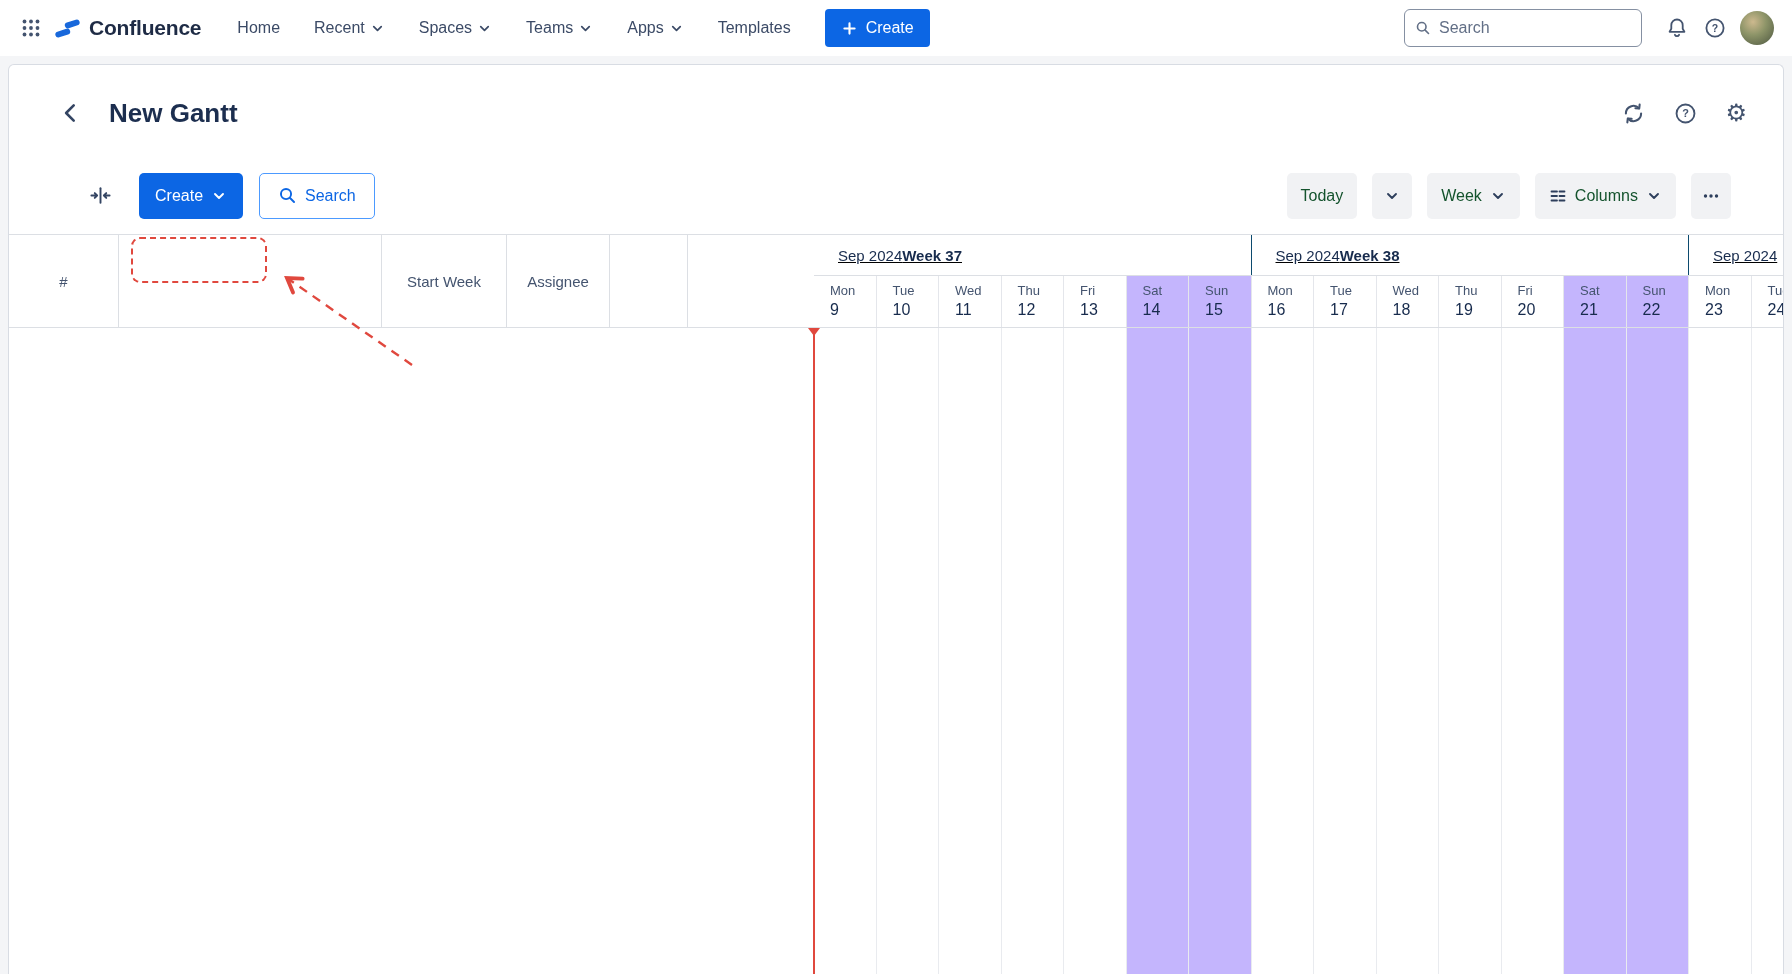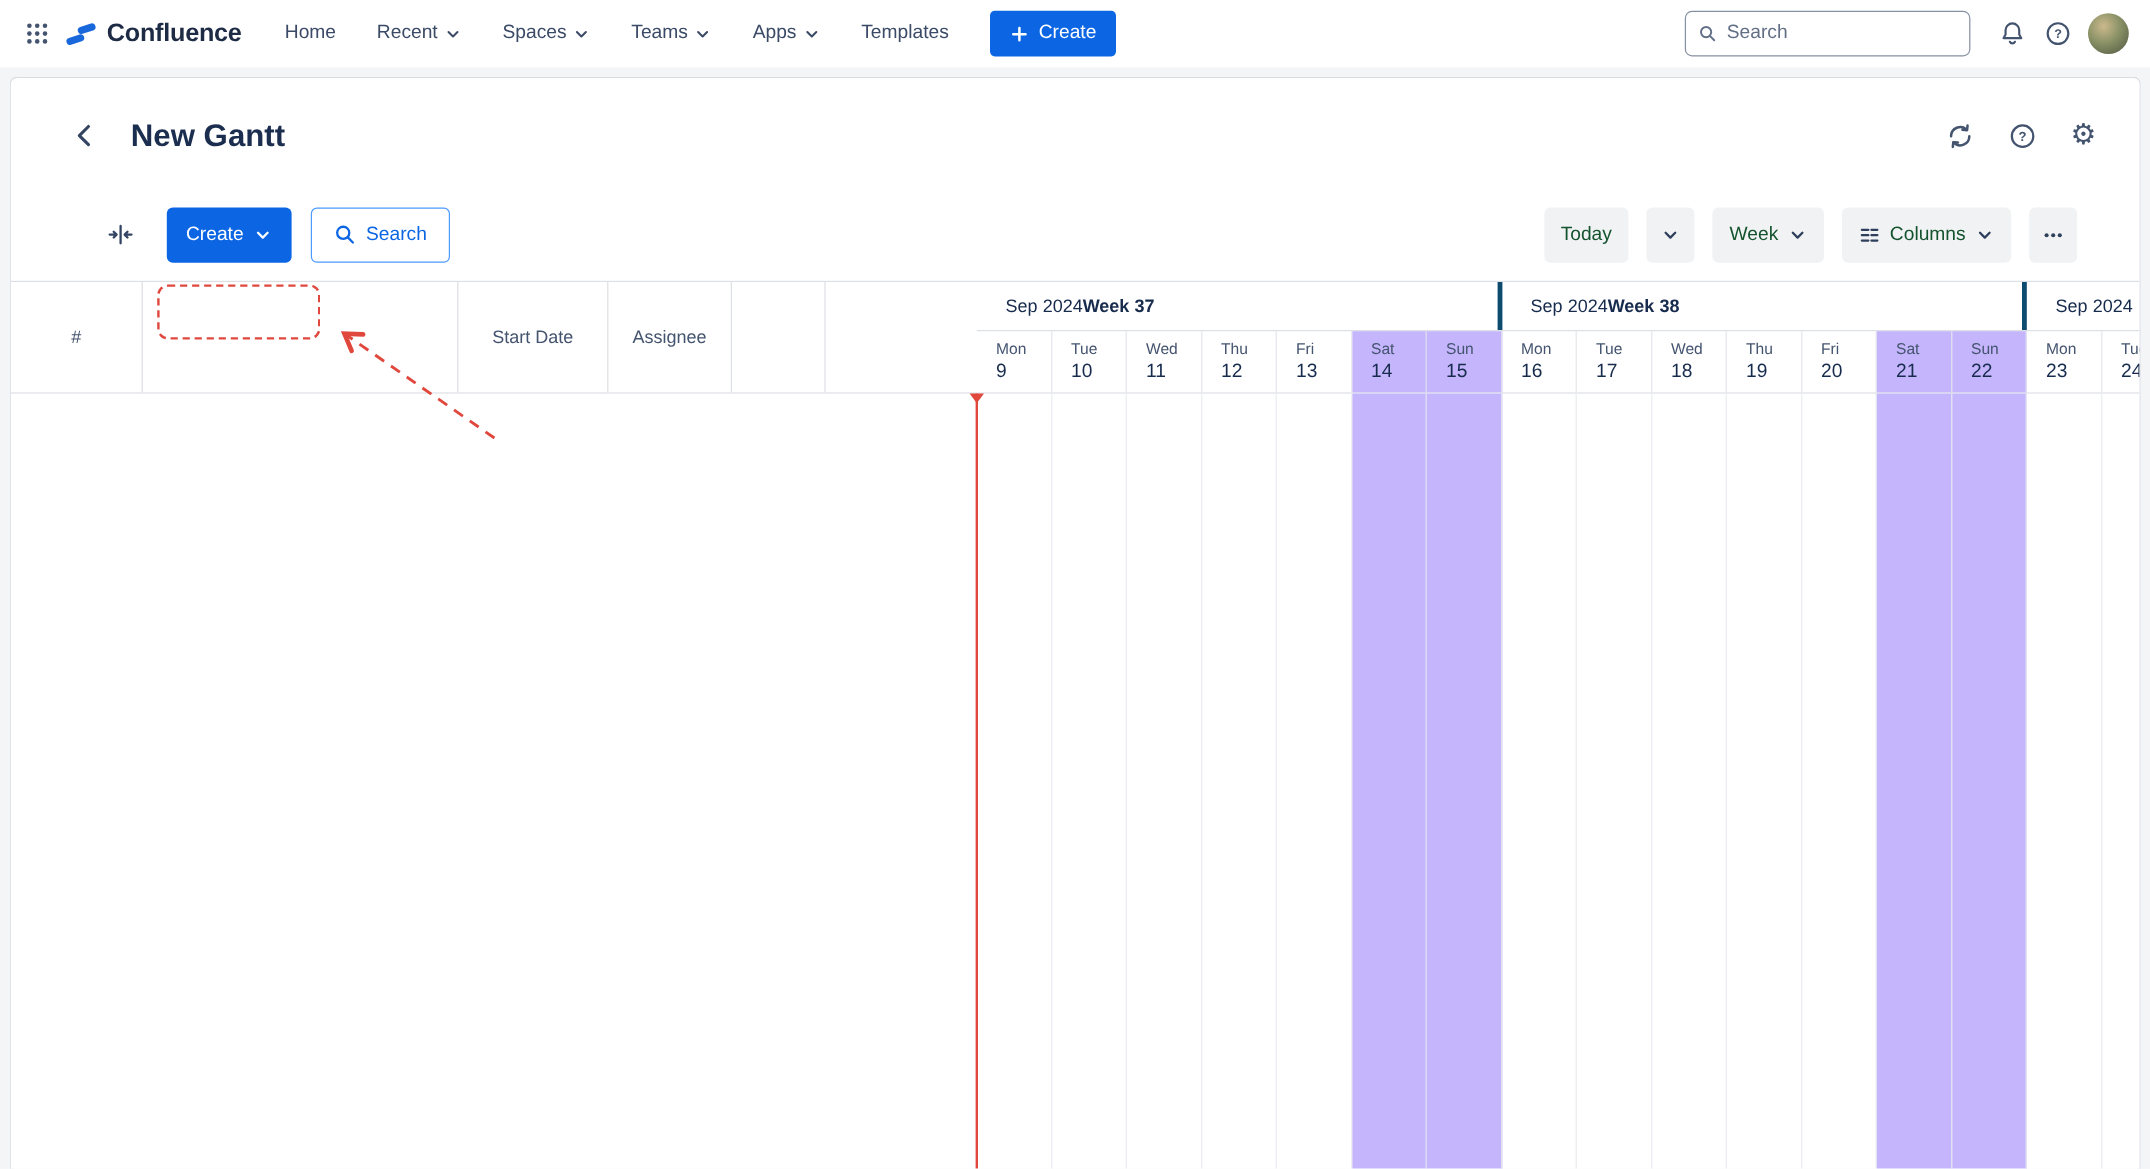--- a/index.html
+++ b/index.html
@@ -47,21 +47,21 @@
   .btn-subtle{background:#F1F2F4;color:#14532d;padding:0 14px;font-weight:500;}
   .btn-square{width:40px;justify-content:center;padding:0;}
 
   
   .gantt{position:absolute;top:169px;left:0;right:0;bottom:0;border-top:1px solid #DCDFE4;overflow:hidden;}
   .grid-left{position:absolute;top:0;left:0;width:805px;height:93px;display:flex;border-bottom:1px solid #DCDFE4;background:#fff;}
   .col-cell{height:100%;display:flex;align-items:center;justify-content:center;border-right:1px solid #DCDFE4;
     font-size:15px;color:#44546F;flex:none;}
   .timeline{position:absolute;left:805px;top:0;bottom:0;width:1005px;display:flex;flex-direction:column;}
   .tl-weeks{display:flex;height:41px;border-bottom:1px solid #DCDFE4;}
-  .tl-week{position:relative;display:flex;align-items:center;padding-left:24px;border-right:4px solid #0c4a6e;overflow:hidden;flex:none;}
+  .tl-week{position:relative;display:flex;align-items:center;padding-left:24px;border-right:1px solid #0c4a6e;overflow:hidden;flex:none;text-decoration:underline;}
   .tl-month{font-size:15px;color:#172B4D;white-space:nowrap;}
   .tl-wk{flex:1;font-size:15px;font-weight:700;color:#172B4D;white-space:nowrap;}
   .tl-days{display:flex;height:52px;border-bottom:1px solid #DCDFE4;}
   .tl-day{flex:none;display:flex;flex-direction:column;padding:7px 0 0 16px;gap:3px;border-right:1px solid #E4E6EB;}
   .d-name{font-size:13px;color:#44546F;}
   .d-num{font-size:16px;font-weight:500;color:#172B4D;}
   .tl-body{flex:1;display:flex;}
   .tl-col{flex:none;border-right:1px solid #E9EBEF;height:100%;}
   .weekend{background:#c4b5fd;}
   .today-line{position:absolute;left:804px;top:93px;bottom:0;width:2px;background:#E0483E;z-index:5;}
@@ -250,21 +250,21 @@
             <circle cx="14.5" cy="9" r="1.7"></circle>
           </svg>
       </button>
     </div>
   </div>
 
   <div class="gantt">
     <div class="grid-left">
         <div class="col-cell" style="width: 110px;">#</div>
         <div class="col-cell" style="width: 263px;"></div>
-        <div class="col-cell" style="width: 125px;">Start Date</div>
+        <div class="col-cell" style="width: 125px;">Start Week</div>
         <div class="col-cell" style="width: 103px;">Assignee</div>
         <div class="col-cell" style="width: 78px;"></div>
       </div>
     <div class="timeline">
       <div class="tl-weeks">
           <div class="tl-week" style="width: 437.5px;">
             <span class="tl-month">Sep 2024</span>
             <span class="tl-wk">Week 37</span>
           </div>
           <div class="tl-week" style="width: 437.5px;">

